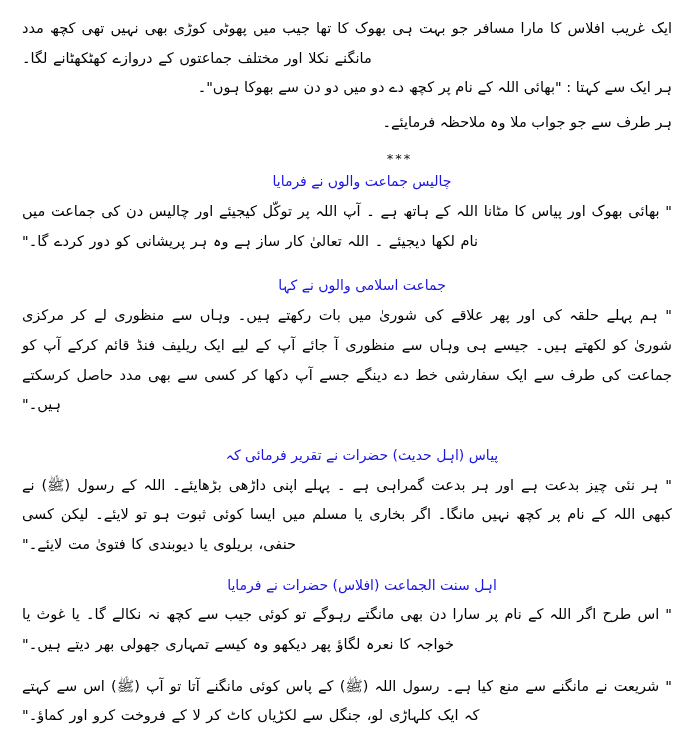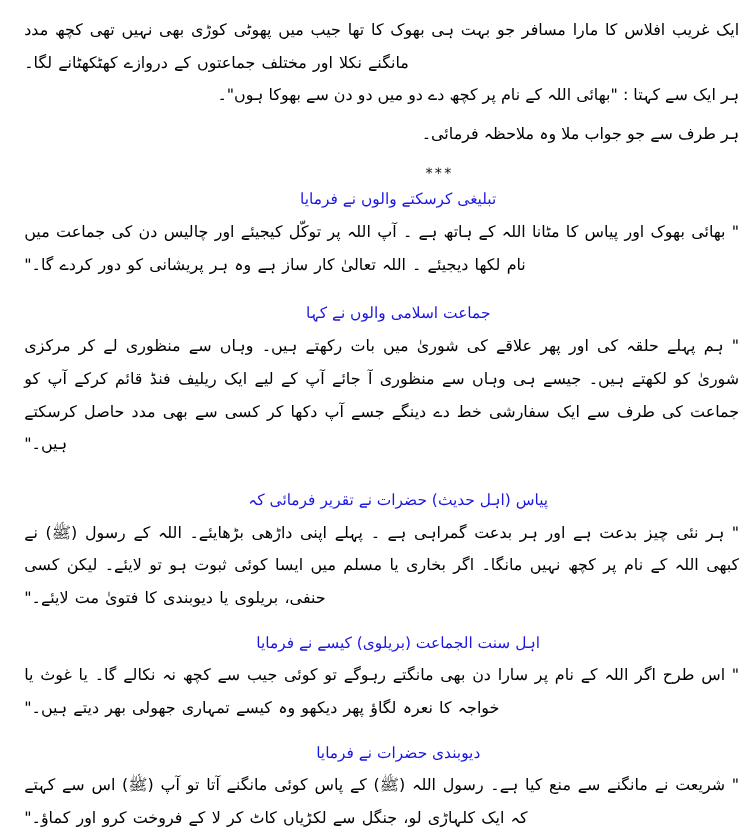--- a/index.html
+++ b/index.html
@@ -104,43 +104,42 @@
   }
 </style>
 </head>
 <body>
 
 <div class="page">
 
   <div class="opening">
     <p class="body-par">ایک غریب افلاس کا مارا مسافر جو بہت ہی بھوک کا تھا جیب میں پھوٹی کوڑی بھی نہیں تھی کچھ مدد مانگنے نکلا اور مختلف جماعتوں کے دروازے کھٹکھٹانے لگا۔</p>
     <p class="dialogue shift">ہر ایک سے کہتا :  "بھائی اللہ کے نام پر کچھ دے دو میں دو دن سے بھوکا ہوں"۔</p>
-    <p class="dialogue shift2">ہر طرف سے جو جواب ملا وہ ملاحظہ فرمائی۔</p>
+    <p class="dialogue shift2">ہر طرف سے جو جواب ملا وہ ملاحظہ فرمایئے۔</p>
   </div>
 
   <div class="separator">***</div>
 
   <div class="section">
-    <h2 class="heading">تبلیغی کرسکتے والوں نے فرمایا</h2>
+    <h2 class="heading">چالیس جماعت والوں نے فرمایا</h2>
     <p class="body-par quote">" بھائی بھوک اور پیاس کا مٹانا اللہ کے ہاتھ ہے ۔ آپ اللہ پر توکّل کیجیئے اور چالیس دن کی جماعت میں نام لکھا دیجیئے ۔ اللہ تعالیٰ کار ساز ہے وہ ہر پریشانی کو دور کردے گا۔"</p>
   </div>
 
   <div class="section sec-gap-lg">
     <h2 class="heading">جماعت اسلامی والوں نے کہا</h2>
     <p class="body-par quote">" ہم پہلے حلقہ کی اور پھر علاقے کی شوریٰ میں بات رکھتے ہیں۔ وہاں سے منظوری لے کر مرکزی شوریٰ کو لکھتے ہیں۔ جیسے ہی وہاں سے منظوری آ جائے آپ کے لیے ایک ریلیف فنڈ قائم کرکے آپ کو جماعت کی طرف سے ایک سفارشی خط دے دینگے جسے آپ دکھا کر کسی سے بھی مدد حاصل کرسکتے ہیں۔"</p>
   </div>
 
   <div class="section sec-gap-sm">
     <h2 class="heading">پیاس (اہل حدیث)  حضرات نے تقریر فرمائی کہ</h2>
     <p class="body-par quote">" ہر نئی چیز بدعت ہے اور ہر بدعت گمراہی ہے ۔ پہلے اپنی داڑھی بڑھایئے۔ اللہ کے رسول (ﷺ)  نے کبھی اللہ کے نام پر کچھ نہیں مانگا۔ اگر بخاری یا مسلم میں ایسا کوئی ثبوت ہو تو لایئے۔ لیکن کسی حنفی، بریلوی یا دیوبندی کا فتویٰ مت لایئے۔"</p>
   </div>
 
   <div class="section sec-gap-sm">
-    <h2 class="heading">اہل سنت الجماعت (بریلوی)  کیسے نے فرمایا</h2>
+    <h2 class="heading">اہل سنت الجماعت (افلاس)  حضرات نے فرمایا</h2>
     <p class="body-par quote">" اس طرح اگر اللہ کے نام پر سارا دن بھی مانگتے رہوگے تو کوئی جیب سے کچھ نہ نکالے گا۔ یا غوث یا خواجہ کا نعرہ لگاؤ پھر دیکھو وہ کیسے تمہاری جھولی بھر دیتے ہیں۔"</p>
   </div>
 
   <div class="section">
-    <h2 class="heading">دیوبندی حضرات نے فرمایا</h2>
     <p class="body-par quote">" شریعت نے مانگنے سے منع کیا ہے۔ رسول اللہ (ﷺ)  کے پاس کوئی مانگنے آتا تو آپ (ﷺ)  اس سے کہتے کہ ایک کلہاڑی لو، جنگل سے لکڑیاں کاٹ کر لا کے فروخت کرو اور کماؤ۔"</p>
   </div>
 
 </div>
 
 </body></html>

